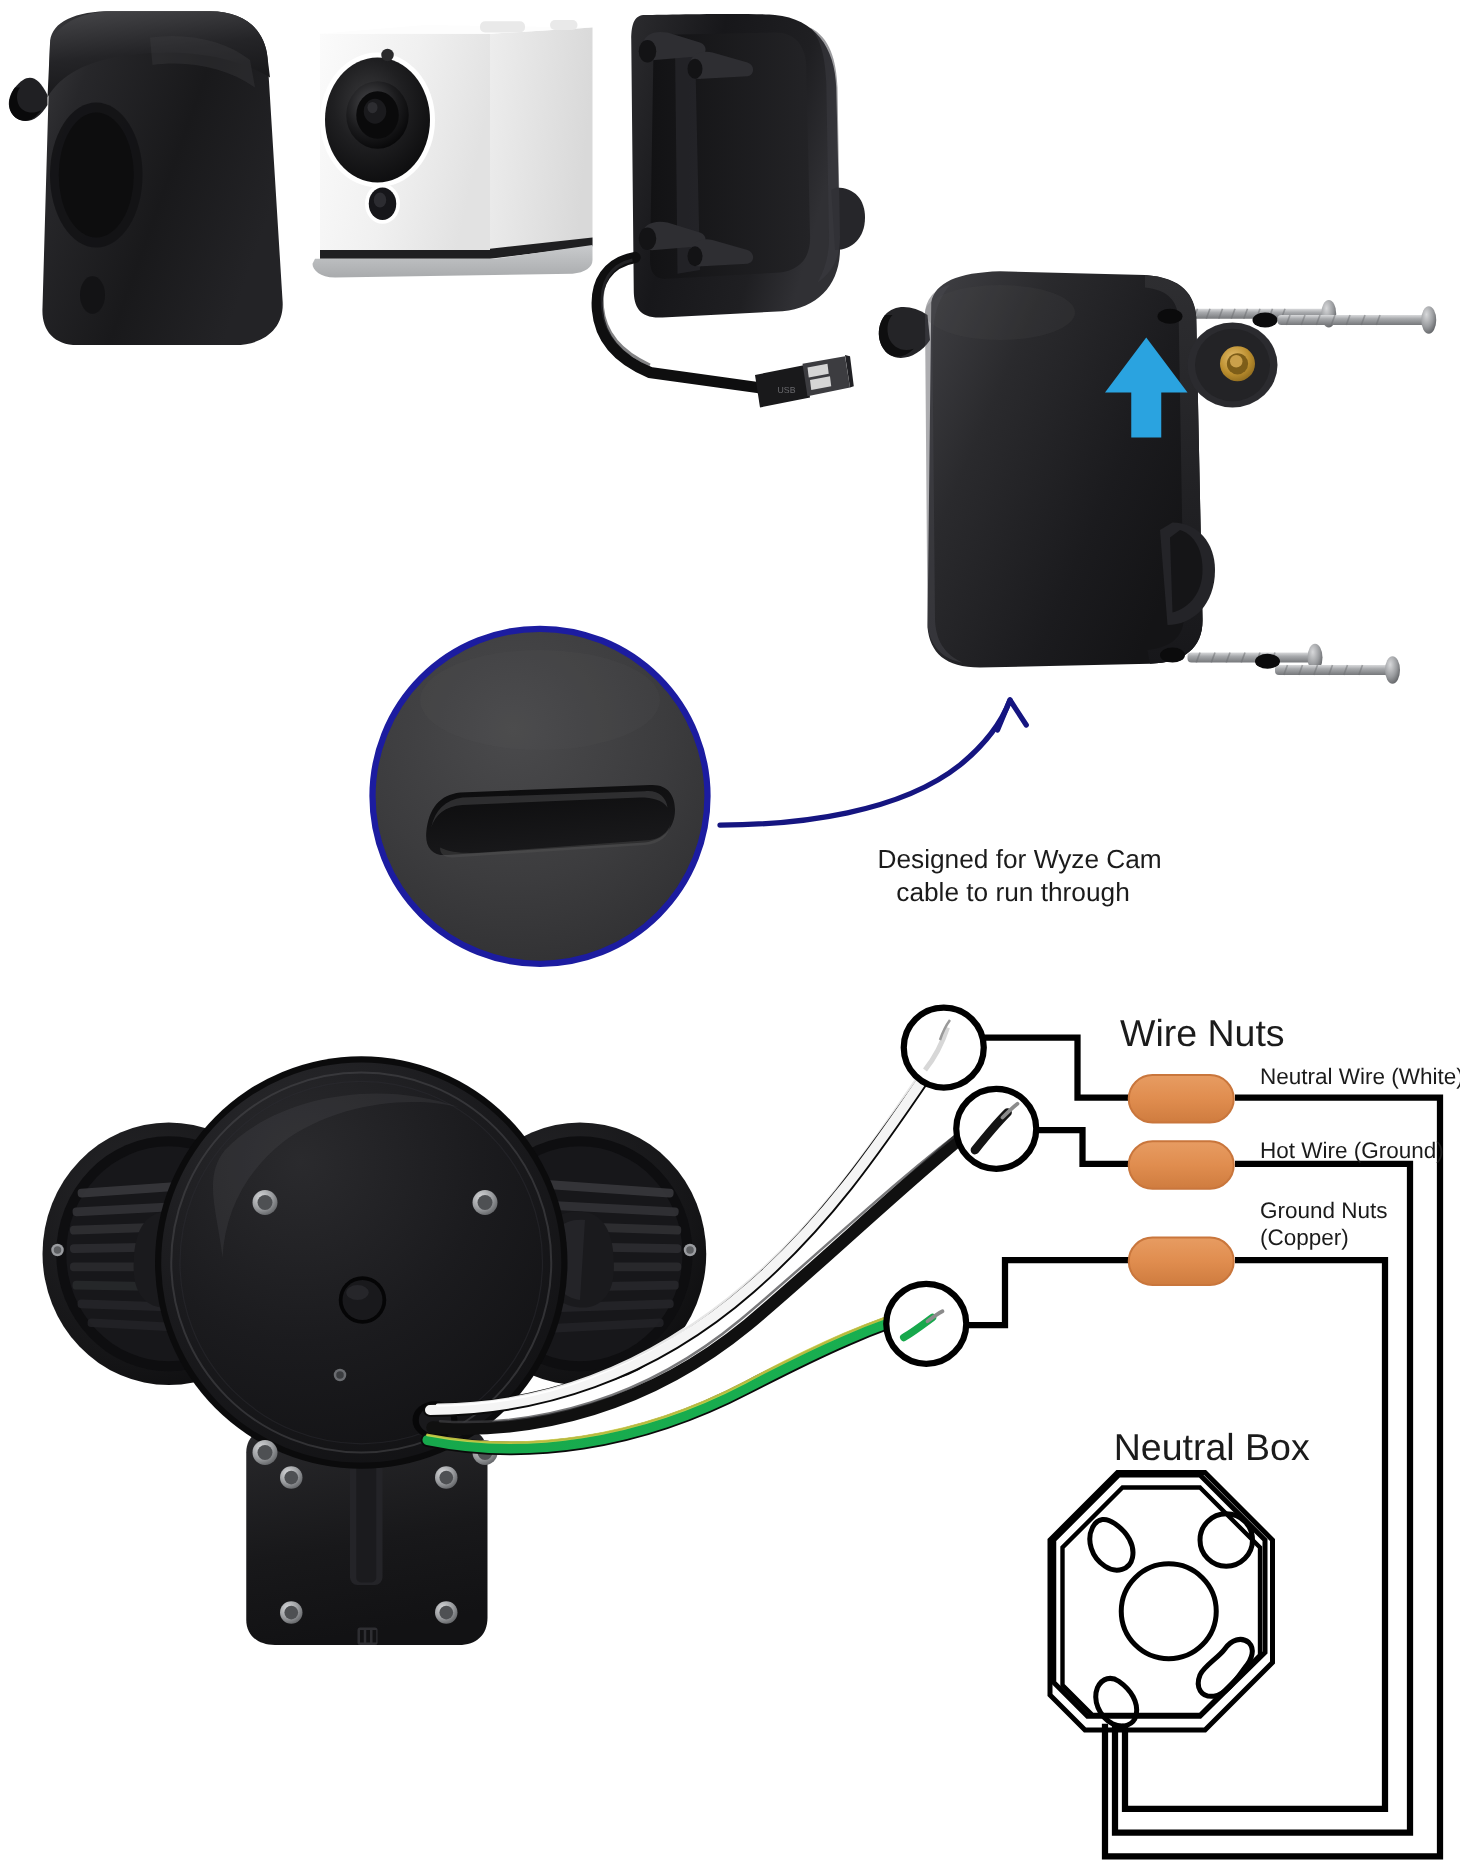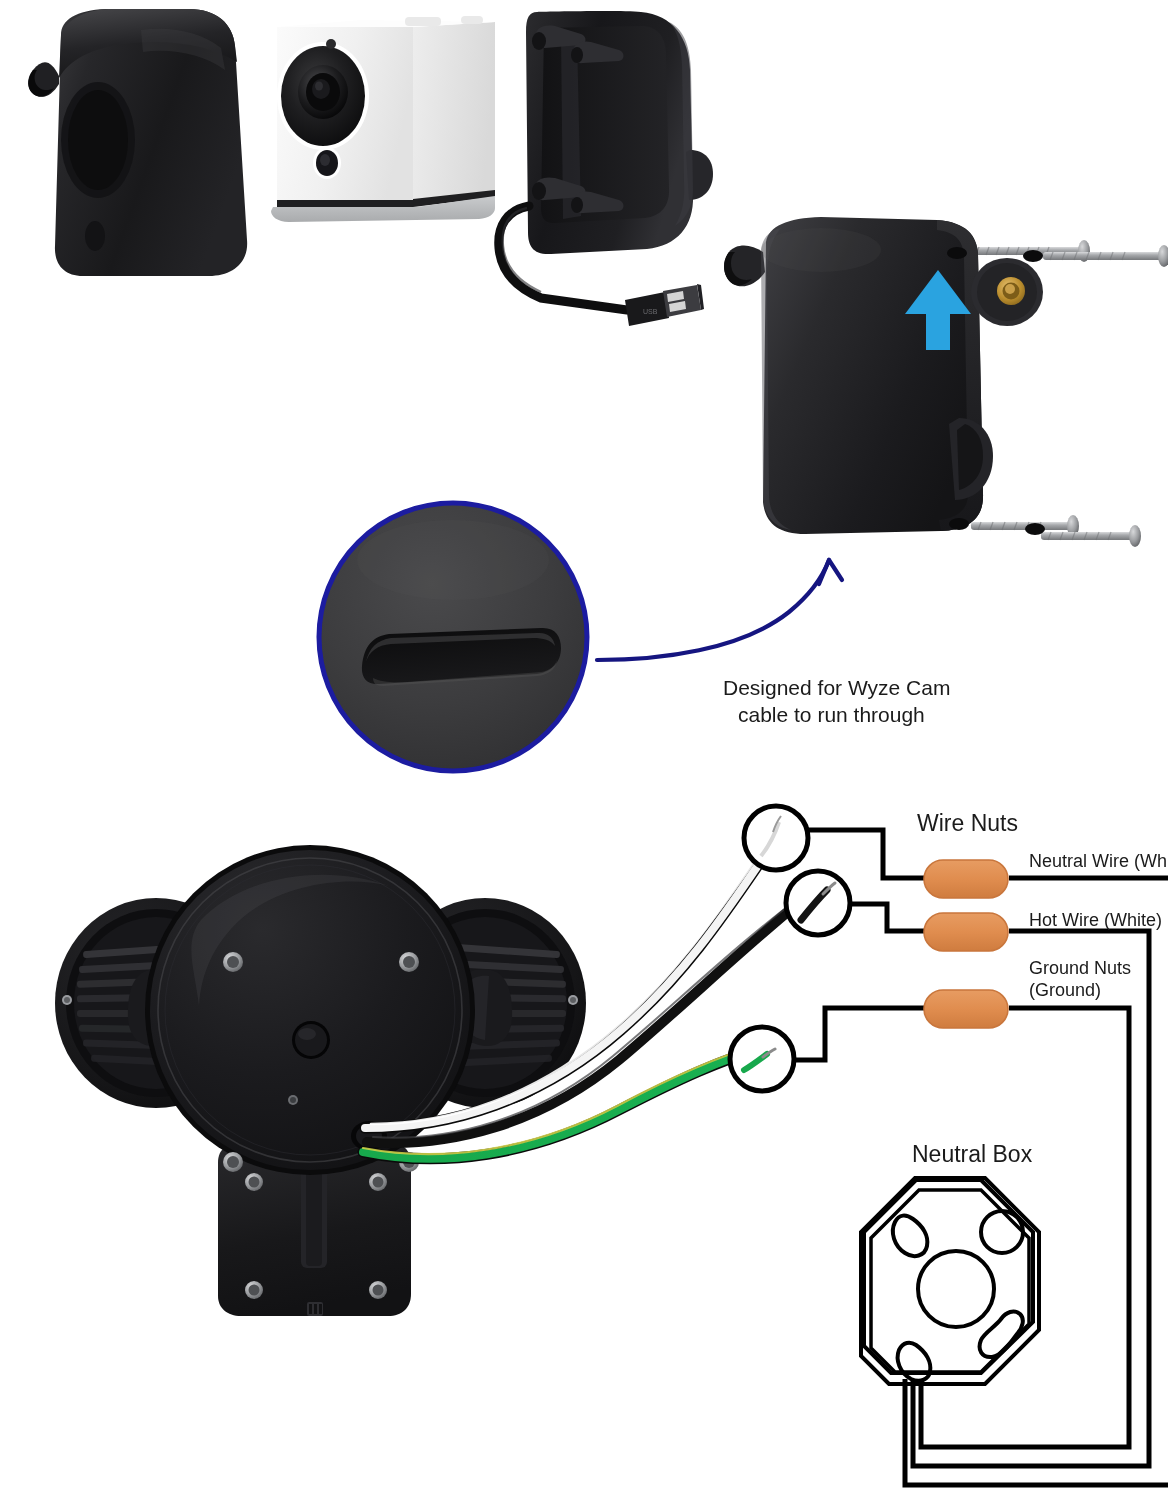--- a/index.html
+++ b/index.html
@@ -1,22 +1,22 @@
 <!DOCTYPE html>
 <html><head>
 <meta charset="utf-8">
 <style>
   html,body{margin:0;padding:0;background:#ffffff;}
   body{width:1168px;height:1500px;position:relative;overflow:hidden;
        font-family:"Liberation Sans","DejaVu Sans",sans-serif;color:#1a1a1a;}
-  .stage{position:absolute;inset:0;width:928px;height:1500px;margin-left:21px;}
+  .stage{position:absolute;inset:0;width:928px;height:1500px;}
   svg.layer{position:absolute;left:0;top:0;width:1168px;height:1500px;}
   .lbl{position:absolute;white-space:pre;line-height:1.18;}
   .t-callout{font-size:21px;color:#1b1b1b;}
-  .t-head{font-size:23px;color:#1b1b1b;}
+  .t-head{font-size:30px;color:#1b1b1b;}
   .t-wire{font-size:18px;color:#1b1b1b;}
 </style>
 </head>
 <body>
 
 <div class="stage">
 
   <svg class="layer" viewBox="0 0 1168 1500">
     <defs>
       <linearGradient id="gBlackCover" x1="0" y1="0" x2="1" y2="0.5">
@@ -475,19 +475,19 @@
                C879,1373 874,1360 878,1350 C882,1342 889,1341 895,1345 Z" stroke-width="4"></path>
     </g>
   </svg>
 
   <div class="lbl t-callout" style="left:702px;top:676px;">Designed for Wyze Cam</div>
   <div class="lbl t-callout" style="left:717px;top:703px;">cable to run through</div>
 
   <div class="lbl t-head" style="left:896px;top:810px;">Wire Nuts</div>
 
   <div class="lbl t-wire" style="left:1008px;top:851px;">Neutral Wire (White)</div>
-  <div class="lbl t-wire" style="left:1008px;top:910px;">Hot Wire (White)</div>
+  <div class="lbl t-wire" style="left:1008px;top:910px;">Hot Wire (Ground)</div>
   <div class="lbl t-wire" style="left:1008px;top:958px;">Ground Nuts</div>
-  <div class="lbl t-wire" style="left:1008px;top:980px;">(Ground)</div>
+  <div class="lbl t-wire" style="left:1008px;top:980px;">(Copper)</div>
 
   <div class="lbl t-head" style="left:891px;top:1141px;">Neutral Box</div>
 
 </div>
 
 </body></html>

